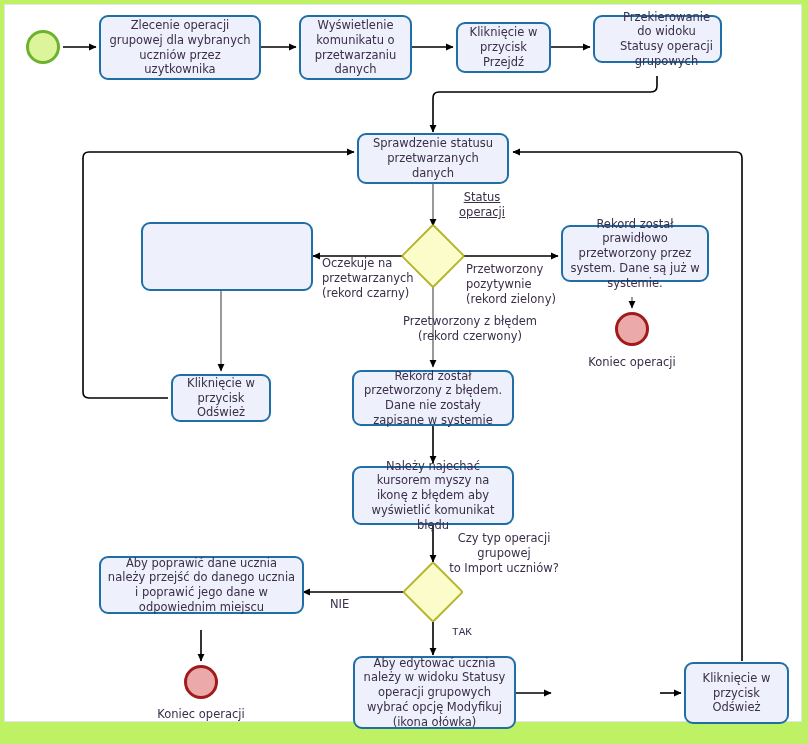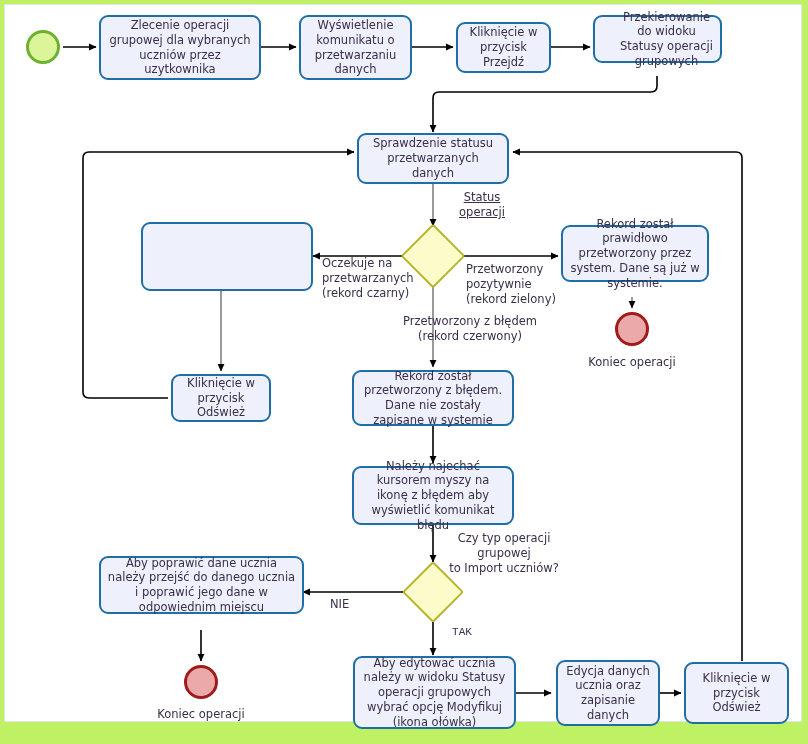--- a/index.html
+++ b/index.html
@@ -148,20 +148,17 @@
     <span>Aby poprawić dane ucznia należy przejść do danego ucznia i poprawić jego dane w odpowiednim miejscu</span>
   </div>
 
   <div class="node term end" style="left:184px;top:665px;width:34px;height:34px;"></div>
   <div class="caption" style="left:151px;top:707px;width:100px;font-size:11.5px;">Koniec operacji</div>
 
   <div class="node proc" style="left:353px;top:656px;width:163px;height:73px;font-size:11.5px;">
     <span>Aby edytować ucznia należy w widoku Statusy operacji grupowych wybrać opcję Modyfikuj (ikona ołówka)</span>
   </div>
 
-  <div class="node proc" style="left:556px;top:660px;width:104px;height:66px;font-size:11.5px;">
-    <span>Edycja danych ucznia oraz zapisanie danych</span>
-  </div>
 
   <div class="node proc" style="left:684px;top:662px;width:105px;height:62px;font-size:11.5px;">
     <span>Kliknięcie w przycisk Odśwież</span>
   </div>
 </div>
 
 </body></html>

